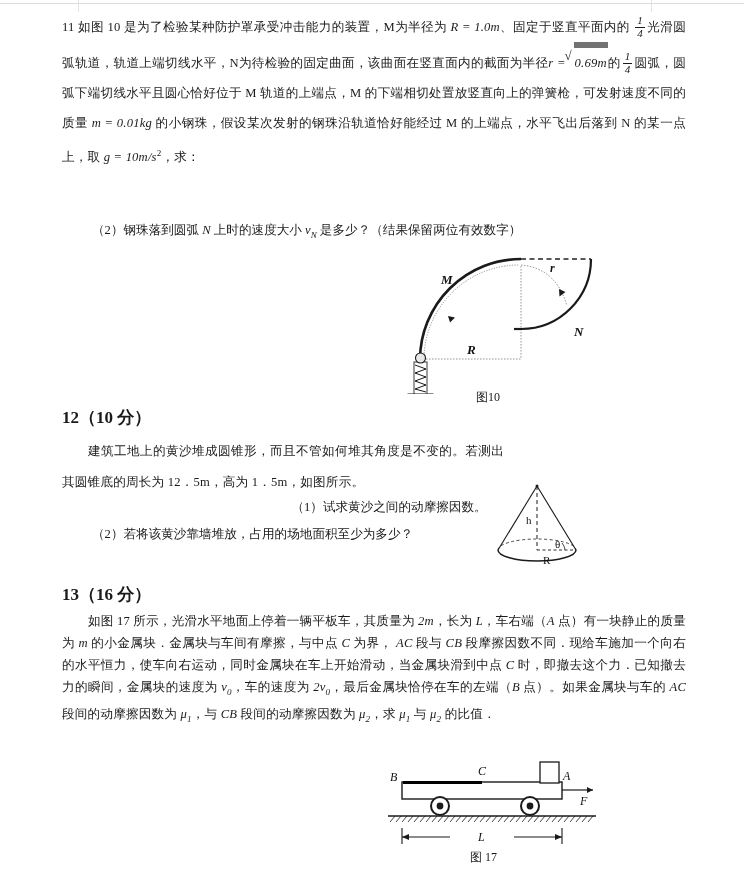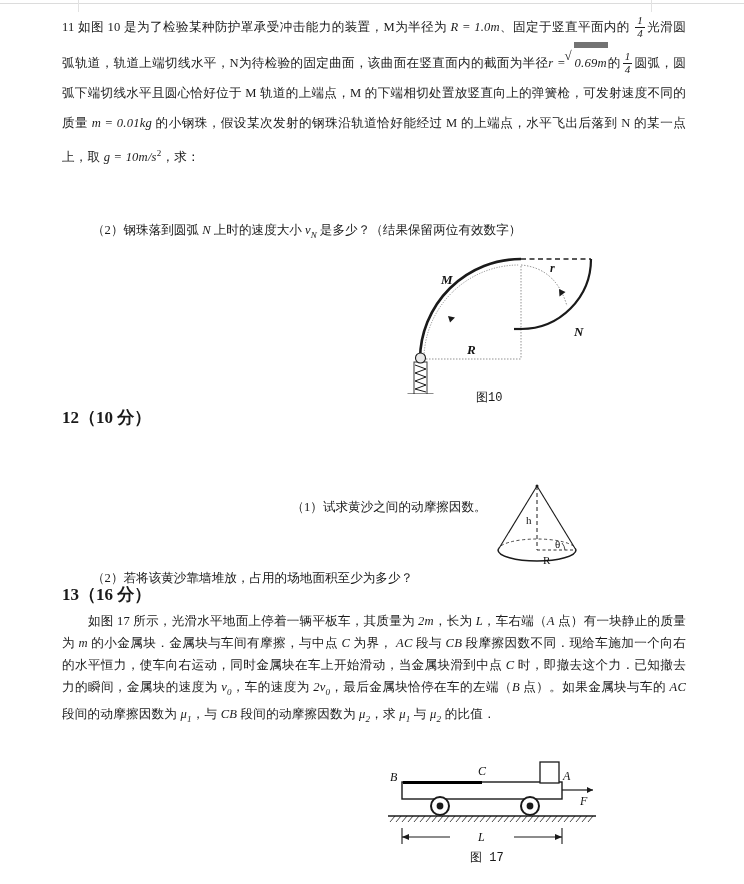--- a/index.html
+++ b/index.html
@@ -99,21 +99,21 @@
   }
   sub { font-size: .72em; font-style: italic; }
   sup { font-size: .72em; }
 
   
   .fig { position: absolute; }
   .fig svg { display: block; }
   .fig-caption {
     position: absolute;
     font-size: 12px;
-    font-family: Liberation Mono, monospace;
+    font-family: Liberation Serif, serif;
     white-space: nowrap;
   }
 </style>
 </head>
 <body>
 
 <div class="page">
 
   <div class="edge-top"></div>
   <div class="edge-corner-l"></div>
@@ -163,23 +163,26 @@
       <text x="37" y="40" font-family="Liberation Serif, serif" font-size="13" font-style="italic" font-weight="bold" fill="#111">M</text>
       <text x="170" y="92" font-family="Liberation Serif, serif" font-size="13" font-style="italic" font-weight="bold" fill="#111">N</text>
       <text x="63" y="110" font-family="Liberation Serif, serif" font-size="13" font-style="italic" font-weight="bold" fill="#111">R</text>
       <text x="146" y="28" font-family="Liberation Serif, serif" font-size="12" font-style="italic" font-weight="bold" fill="#111">r</text>
     </svg>
     <div class="fig-caption" style="left:72px; top:145px;">图10</div>
   </div>
 
   <div class="qnum" style="top:408px;">12（10 分）</div>
 
+  <div class="body-text para-indent" style="top:436px; right:240px; line-height:31px;">
+    <span>建筑工地上的黄沙堆成圆锥形，而且不管如何堆其角度是不变的。若测出其圆锥底的周长为 12．5m，高为 1．5m，如图所示。</span>
+  </div>
 
   <div class="sub-item" style="top:494px;text-align:center;">（1）试求黄沙之间的动摩擦因数。</div>
-  <div class="sub-item" style="top:521px;margin-top:44px;">（2）若将该黄沙靠墙堆放，占用的场地面积至少为多少？</div>
+  <div class="sub-item" style="top:521px;">（2）若将该黄沙靠墙堆放，占用的场地面积至少为多少？</div>
 
   <div class="fig" style="left:485px; top:482px;">
     <svg width="175" height="95" viewBox="0 0 175 95">
 
       <path d="M 52 4 L 13 68" fill="none" stroke="#1a1a1a" stroke-width="1.1"></path>
       <path d="M 52 4 L 91 68" fill="none" stroke="#1a1a1a" stroke-width="1.1"></path>
 
       <path d="M 13 68 A 39 11 0 0 0 91 68" fill="none" stroke="#1a1a1a" stroke-width="1.5"></path>
 
       <path d="M 13 68 A 39 11 0 0 1 91 68" fill="none" stroke="#1a1a1a" stroke-width="0.8" stroke-dasharray="3,2.5"></path>

